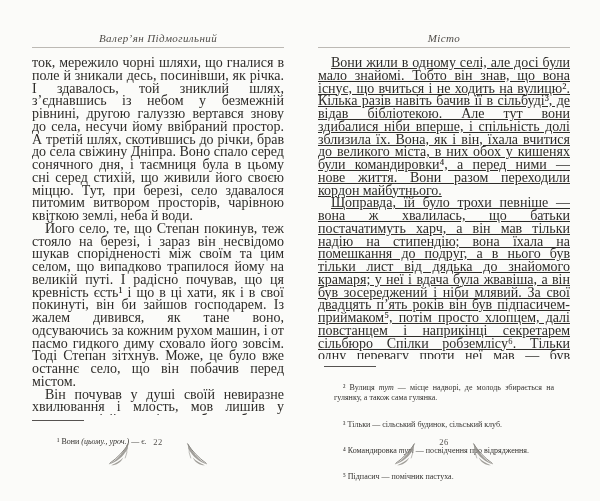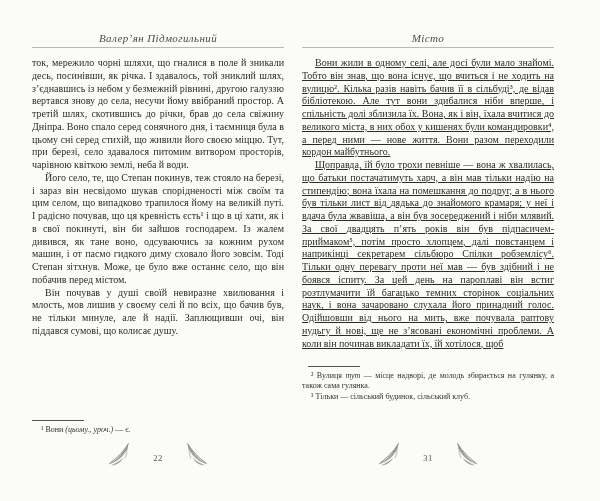--- a/index.html
+++ b/index.html
@@ -9,67 +9,67 @@
     font-family:"Liberation Serif","DejaVu Serif",serif;
     color:#2e2c29;
     overflow:hidden;
     position:relative;
   }
   .spread{position:absolute;inset:0;}
   .page{
     position:absolute;top:33px;width:252px;height:468px;
   }
   .page.left{left:32px;}
-  .page.right{left:302px;}
+  .page.right{left:318px;}
   .running-head{
     text-align:center;
     font-style:italic;
     font-size:11px;
     letter-spacing:0.4px;
     color:#4f4c48;
     line-height:11px;
     margin-bottom:3px;
   }
   .head-rule{
     border-top:1px solid #bcb9b4;
     height:0;margin-bottom:9px;
   }
   .body-text{overflow:hidden;}
   .page.left  .body-text{height:358px;}
   .page.right .body-text{height:302px;text-decoration:underline;}
   .body-text p{
     margin:0;
-    font-size:10px;
+    font-size:14px;
     line-height:12.75px;
     text-align:justify;
     text-indent:13px;
     word-spacing:-0.2px;
   }
   .body-text p.cont{text-indent:0;}
   .footnotes{position:absolute;left:0;right:0;}
   .page.left  .footnotes{top:387px;}
   .page.right .footnotes{top:333px;}
   .fn-rule{
     width:52px;height:0;
     border-top:1px solid #555250;
     margin-bottom:4px;
   }
   .page.right .fn-rule{margin-left:6px;}
   .footnotes p{
-    margin:0;
+    margin:16px;
     font-size:8px;
     line-height:10.3px;
     text-align:justify;
     text-indent:9px;
     color:#33312e;
   }
   .footnotes i{font-style:italic;}
   .pagenum-row{
     position:absolute;left:0;right:0;top:408px;
-    display:flex;align-items:flex-end;justify-content:center;
+    display:flex;align-items:flex-start;justify-content:center;
     gap:19px;
   }
   .pagenum{
     font-size:8.5px;
     color:#55524e;
     letter-spacing:0.5px;
     padding:0 2px;
     transform:translateY(-4px);
   }
   .wing{display:block;}
@@ -118,30 +118,32 @@
 
     <div class="body-text">
       <p>Вони жили в одному селі, але досі були мало знайомі. Тобто він знав, що вона існує, що вчиться і не ходить на вулицю². Кілька разів навіть бачив її в сільбуді³, де відав бібліотекою. Але тут вони здибалися ніби вперше, і спільність долі зблизила їх. Вона, як і він, їхала вчитися до великого міста, в них обох у кишенях були командировки⁴, а перед ними — нове життя. Вони разом переходили кордон майбутнього.</p>
       <p>Щоправда, їй було трохи певніше — вона ж хвалилась, що батьки постачатимуть харч, а він мав тільки надію на стипендію; вона їхала на помешкання до подруг, а в нього був тільки лист від дядька до знайомого крамаря; у неї і вдача була жвавіша, а він був зосереджений і ніби млявий. За свої двадцять п’ять років він був підпасичем-приймаком⁵, потім просто хлопцем, далі повстанцем і наприкінці секретарем сільбюро Спілки робземлісу⁶. Тільки одну перевагу проти неї мав — був здібний і не боявся іспиту. За цей день на пароплаві він встиг розтлумачити їй багацько темних сторінок соціальних наук, і вона зачаровано слухала його принадний голос. Одійшовши від нього на мить, вже почувала раптову нудьгу й нові, ще не з’ясовані економічні проблеми. А коли він починав викладати їх, їй хотілося, щоб</p>
     </div>
 
     <div class="footnotes">
       <div class="fn-rule"></div>
       <p><span>² Вулиця </span><i>тут</i><span> — місце надворі, де молодь збирається на гулянку, а також сама гулянка.</span></p>
       <p><span>³ Тільки — сільський будинок, сільський клуб.</span></p>
+      <p><span>⁴ Командировка </span><i>тут</i><span> — посвідчення про відрядження.</span></p>
+      <p><span>⁵ Підпасич — помічник пастуха.</span></p>
     </div>
 
     <div class="pagenum-row">
       <svg class="wing" width="26" height="26" viewBox="0 0 30 30">
         <path d="M26 2 C21 12 13 22 3 27 C12 25 20 18 25 9 Z" fill="#908e8a" opacity="0.85"></path>
         <path d="M26 3 Q18 16 4 26" fill="none" stroke="#77756f" stroke-width="1"></path>
         <path d="M6 28 C11 26 16 23 20 19 C17 25 12 28 6 28 Z" fill="#a09e99"></path>
         <path d="M24 6 Q25 14 22 20" fill="none" stroke="#a09e99" stroke-width="0.8"></path>
       </svg>
-      <span class="pagenum">31</span>
+      <span class="pagenum">26</span>
       <svg class="wing mirror" width="26" height="26" viewBox="0 0 30 30">
         <path d="M26 2 C21 12 13 22 3 27 C12 25 20 18 25 9 Z" fill="#908e8a" opacity="0.85"></path>
         <path d="M26 3 Q18 16 4 26" fill="none" stroke="#77756f" stroke-width="1"></path>
         <path d="M6 28 C11 26 16 23 20 19 C17 25 12 28 6 28 Z" fill="#a09e99"></path>
         <path d="M24 6 Q25 14 22 20" fill="none" stroke="#a09e99" stroke-width="0.8"></path>
       </svg>
     </div>
   </section>
 
 </div>

